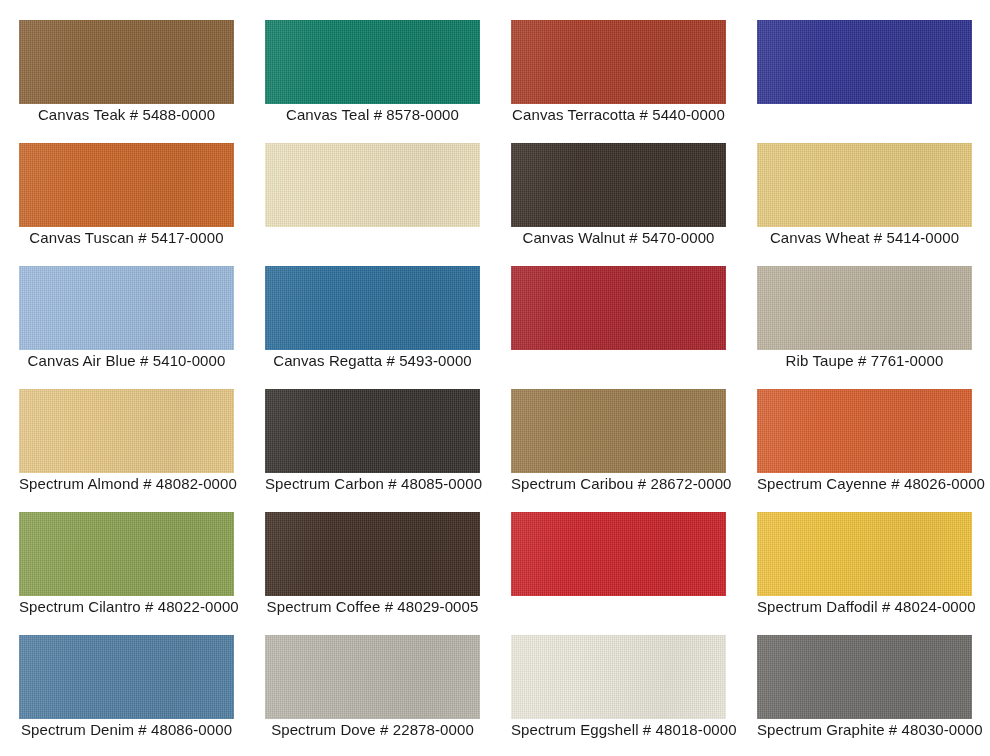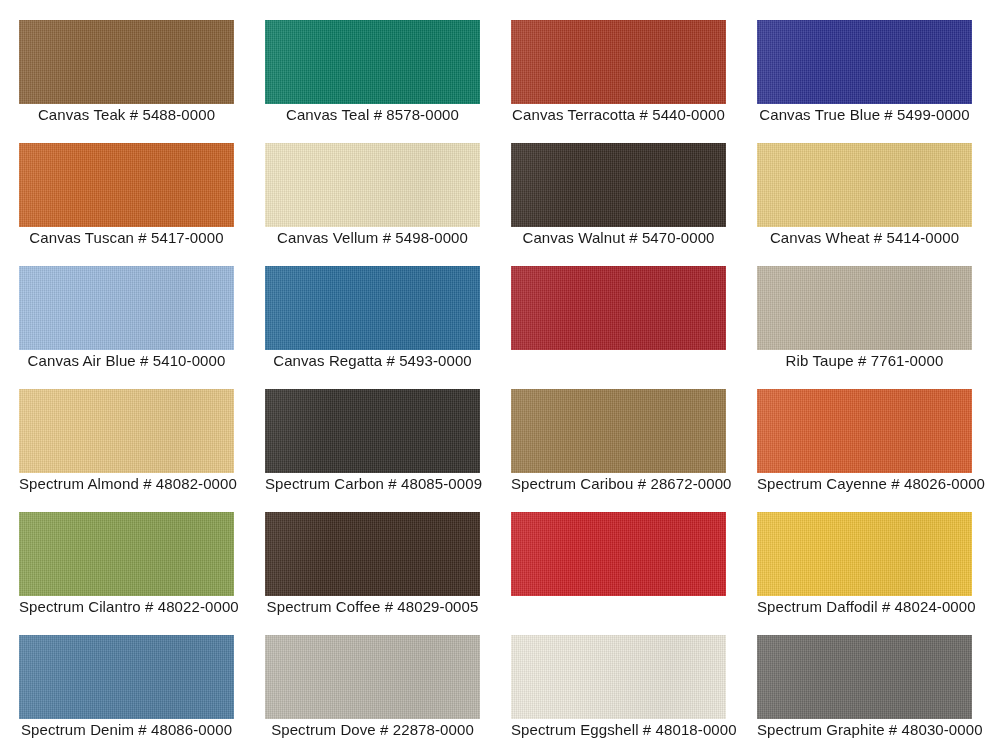--- a/index.html
+++ b/index.html
@@ -110,35 +110,33 @@
           <div class="weave"></div>
           <div class="sheen"></div>
         </div>
         <div class="swatch-label">Canvas Terracotta # 5440-0000</div>
       </div>
       <div class="swatch-cell">
         <div class="swatch-chip" style="background-color: rgb(45, 49, 144);">
           <div class="weave"></div>
           <div class="sheen"></div>
         </div>
-        <div class="swatch-label">Canvas True Blue # 5499-0000</div>
       </div>
       <div class="swatch-cell">
         <div class="swatch-chip" style="background-color: rgb(203, 100, 38);">
           <div class="weave"></div>
           <div class="sheen"></div>
         </div>
         <div class="swatch-label">Canvas Tuscan # 5417-0000</div>
       </div>
       <div class="swatch-cell">
         <div class="swatch-chip" style="background-color: rgb(237, 227, 190);">
           <div class="weave"></div>
           <div class="sheen"></div>
         </div>
-        <div class="swatch-label">Canvas Vellum # 5498-0000</div>
       </div>
       <div class="swatch-cell">
         <div class="swatch-chip" style="background-color: rgb(57, 46, 38);">
           <div class="weave"></div>
           <div class="sheen"></div>
         </div>
         <div class="swatch-label">Canvas Walnut # 5470-0000</div>
       </div>
       <div class="swatch-cell">
         <div class="swatch-chip" style="background-color: rgb(230, 202, 125);">
@@ -179,21 +177,21 @@
           <div class="weave"></div>
           <div class="sheen"></div>
         </div>
         <div class="swatch-label">Spectrum Almond # 48082-0000</div>
       </div>
       <div class="swatch-cell">
         <div class="swatch-chip" style="background-color: rgb(51, 48, 44);">
           <div class="weave"></div>
           <div class="sheen"></div>
         </div>
-        <div class="swatch-label">Spectrum Carbon # 48085-0009</div>
+        <div class="swatch-label">Spectrum Carbon # 48085-0000</div>
       </div>
       <div class="swatch-cell">
         <div class="swatch-chip" style="background-color: rgb(156, 124, 76);">
           <div class="weave"></div>
           <div class="sheen"></div>
         </div>
         <div class="swatch-label">Spectrum Caribou # 28672-0000</div>
       </div>
       <div class="swatch-cell">
         <div class="swatch-chip" style="background-color: rgb(217, 95, 46);">

